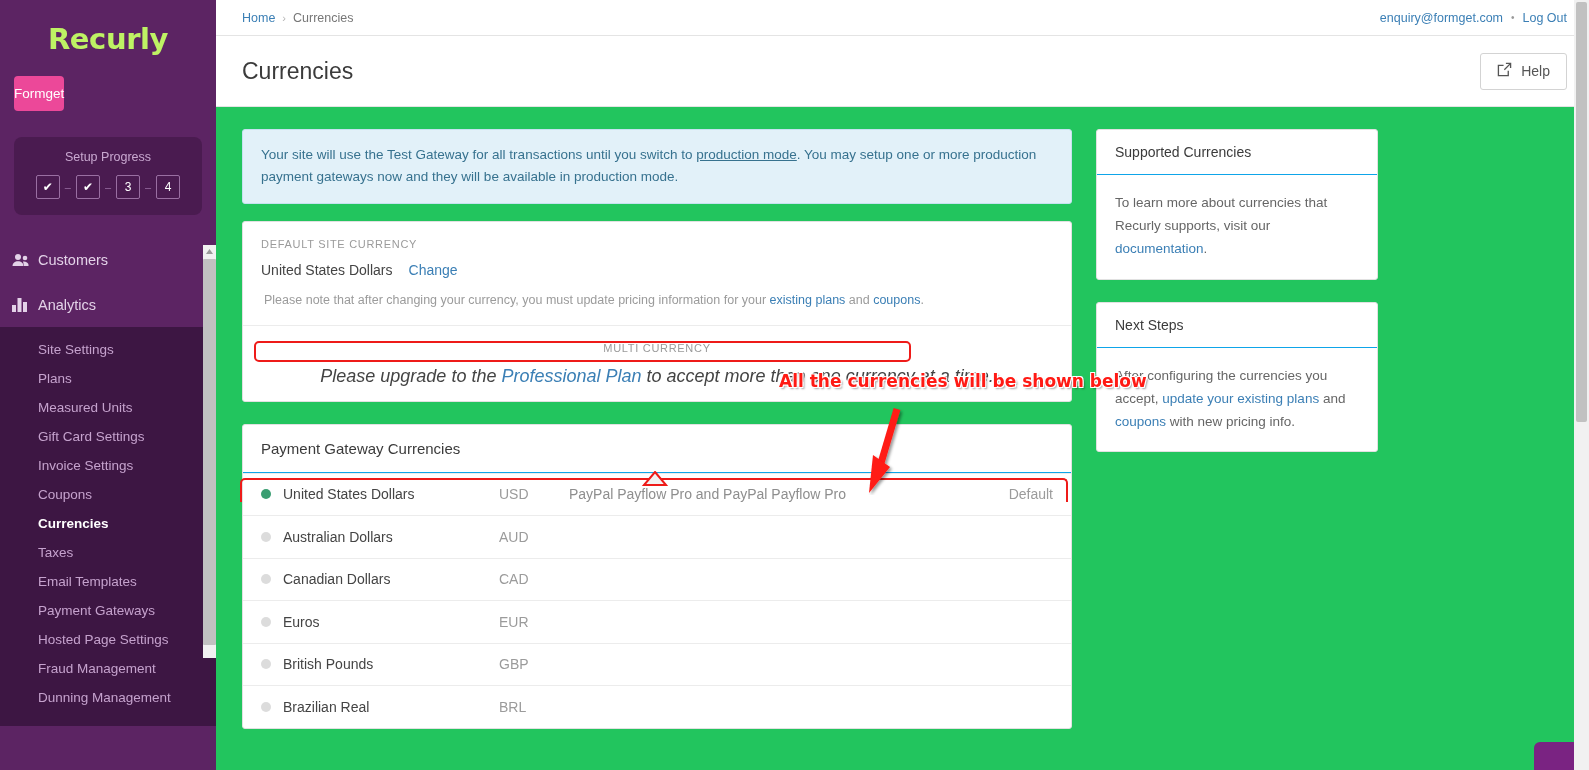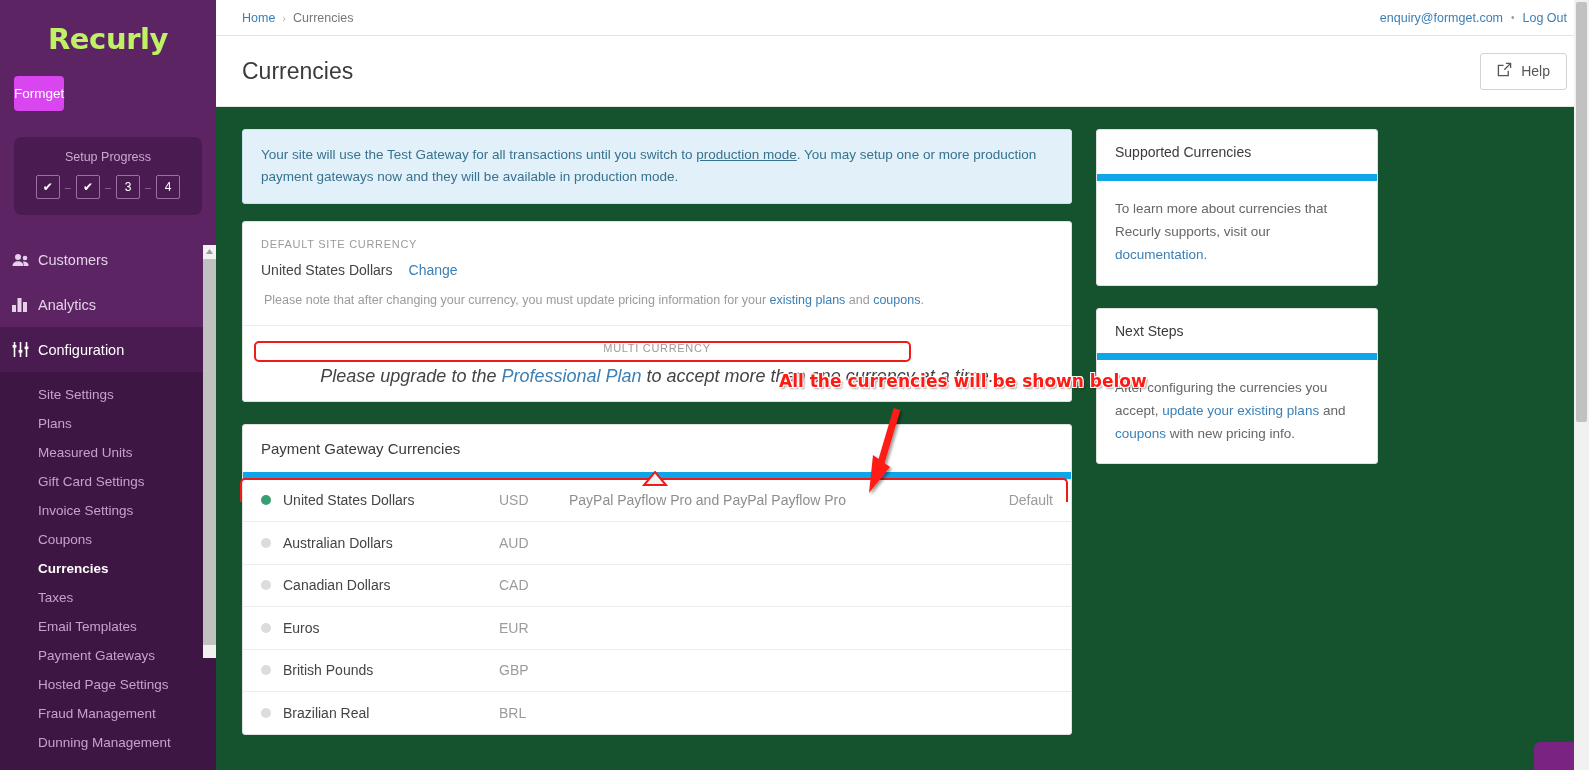--- a/index.html
+++ b/index.html
@@ -27,21 +27,21 @@
   .brand-logo {
     color: #bef264;
     font-size: 29px;
     font-weight: 700;
     letter-spacing: -0.4px;
     font-family: "DejaVu Sans", sans-serif;
   }
   .account-btn {
     display: block;
     margin: 6px 14px 0;
-    background: #d946ef;
+    background: #ec4899;
     color: #fff;
     border: none;
     border-radius: 4px;
     padding: 10px 0;
     font-size: 13.5px;
     text-align: center;
     cursor: pointer;
     font-family: "Liberation Sans", sans-serif;
   }
   .progress-card {
@@ -115,21 +115,21 @@
     width: 13px; height: 386px;
     background: #c1c1c1;
     border-radius: 1px;
   }
 
   
   .main {
     flex: 1;
     height: 770px;
     position: relative;
-    background: #14532d;
+    background: #22c55e;
     overflow: hidden;
   }
   .topbar {
     height: 36px;
     background: #fff;
     display: flex; align-items: center;
     justify-content: space-between;
     padding: 0 22px 0 26px;
     border-bottom: 1px solid #e4e4e4;
     font-size: 12.5px;
@@ -184,21 +184,21 @@
   }
   .notice a { color: #37728f; text-decoration: underline; cursor: pointer; margin-top: 9px; }
 
   .panel {
     background: #fff;
     border: 1px solid #e1e1e1;
     border-radius: 3px;
   }
   .panel-head {
     padding: 15px 18px;
-    border-bottom: 7px solid #0ea5e9;
+    border-bottom: 1px solid #0ea5e9;
     font-size: 15px;
     color: #3b3b3b;
   }
   .sect { padding: 16px 18px 14px; }
   .sect-divider { border-top: 1px solid #ececec; text-align: center; }
   .sect-label {
     font-size: 11px;
     letter-spacing: 0.7px;
     color: #9b9b9b;
     margin-bottom: 12px;
@@ -333,33 +333,20 @@
       </div>
       <div class="nav-item">
         <span class="nav-icon">
           <svg width="16" height="14" viewBox="0 0 16 14" fill="#e3d2e8">
             <rect x="0" y="7" width="4" height="7"></rect>
             <rect x="5.5" y="0" width="4" height="14"></rect>
             <rect x="11" y="4" width="4" height="10"></rect>
           </svg>
         </span>
         <span>Analytics</span>
-      </div>
-      <div class="nav-item active">
-        <span class="nav-icon">
-          <svg width="17" height="15" viewBox="0 0 17 15" stroke="#fff" stroke-width="1.6" fill="none">
-            <line x1="2.5" y1="0" x2="2.5" y2="15"></line>
-            <line x1="8.5" y1="0" x2="8.5" y2="15"></line>
-            <line x1="14.5" y1="0" x2="14.5" y2="15"></line>
-            <rect x="0.6" y="3" width="3.8" height="2.6" fill="#fff" stroke="none"></rect>
-            <rect x="6.6" y="8" width="3.8" height="2.6" fill="#fff" stroke="none"></rect>
-            <rect x="12.6" y="4.5" width="3.8" height="2.6" fill="#fff" stroke="none"></rect>
-          </svg>
-        </span>
-        <span>Configuration</span>
       </div>
     </nav>
 
     <div class="subnav">
       <a class="subnav-item">Site Settings</a>
       <a class="subnav-item">Plans</a>
       <a class="subnav-item">Measured Units</a>
       <a class="subnav-item">Gift Card Settings</a>
       <a class="subnav-item">Invoice Settings</a>
       <a class="subnav-item">Coupons</a>

